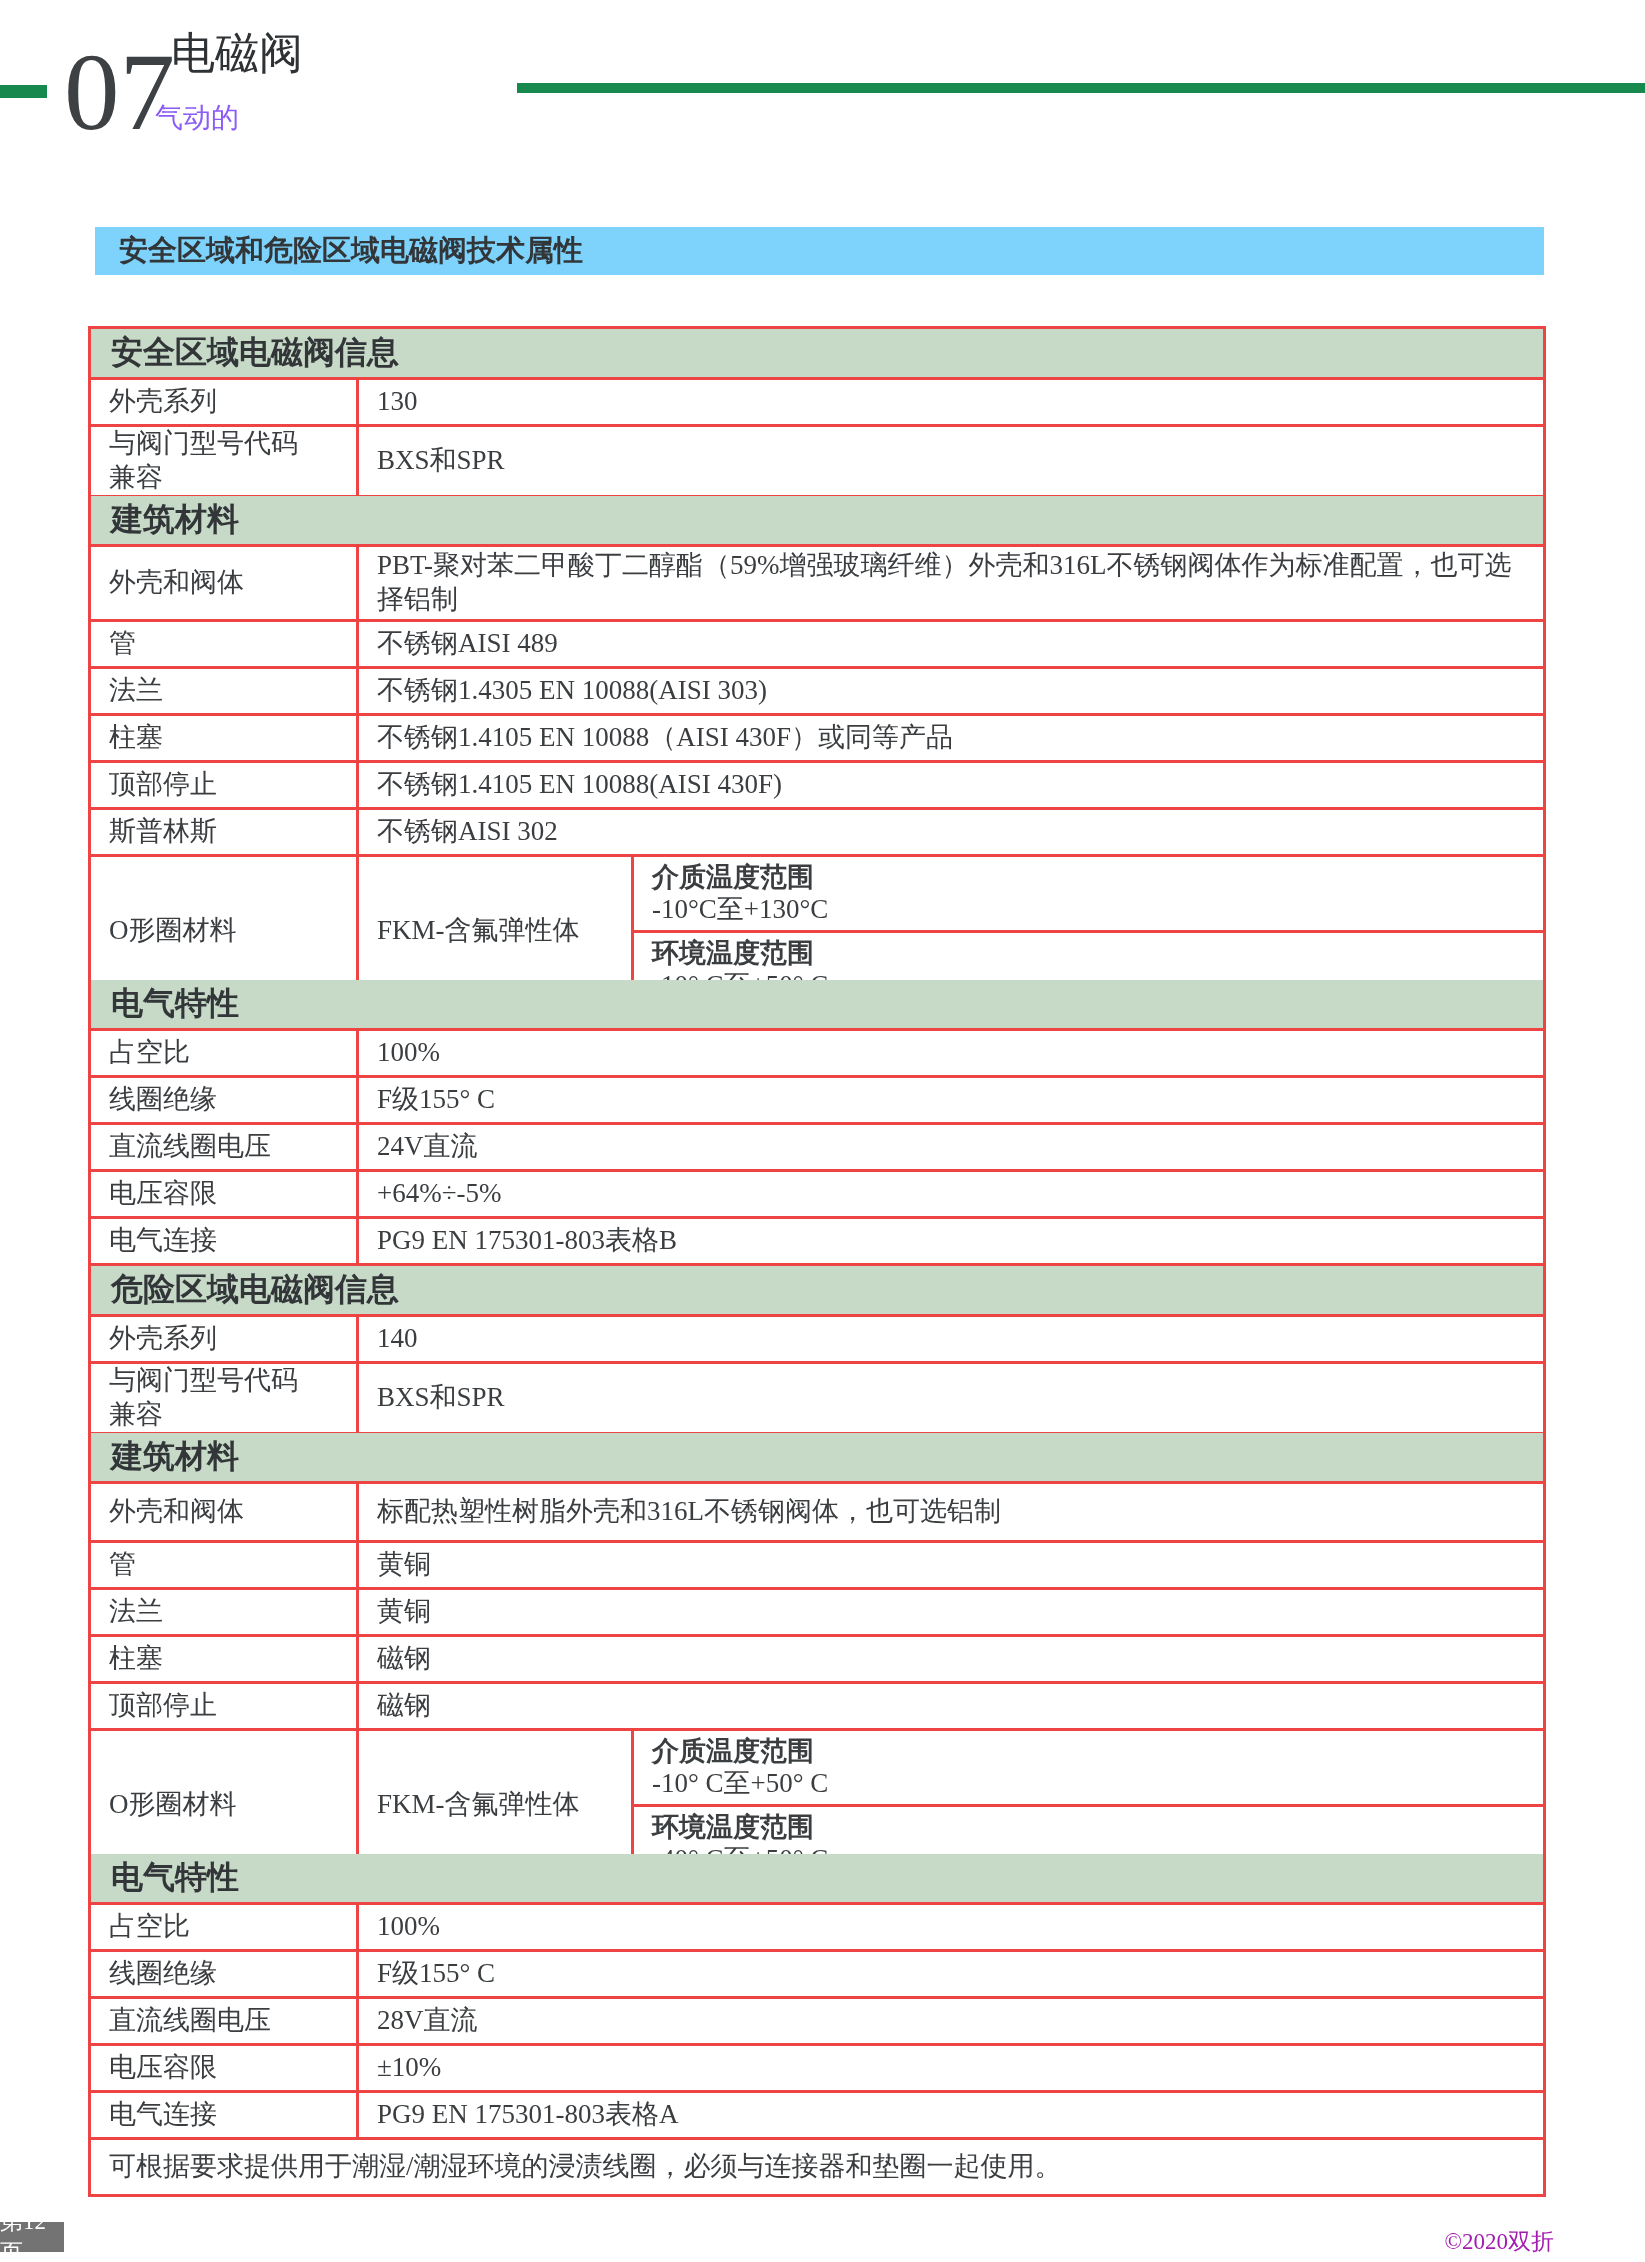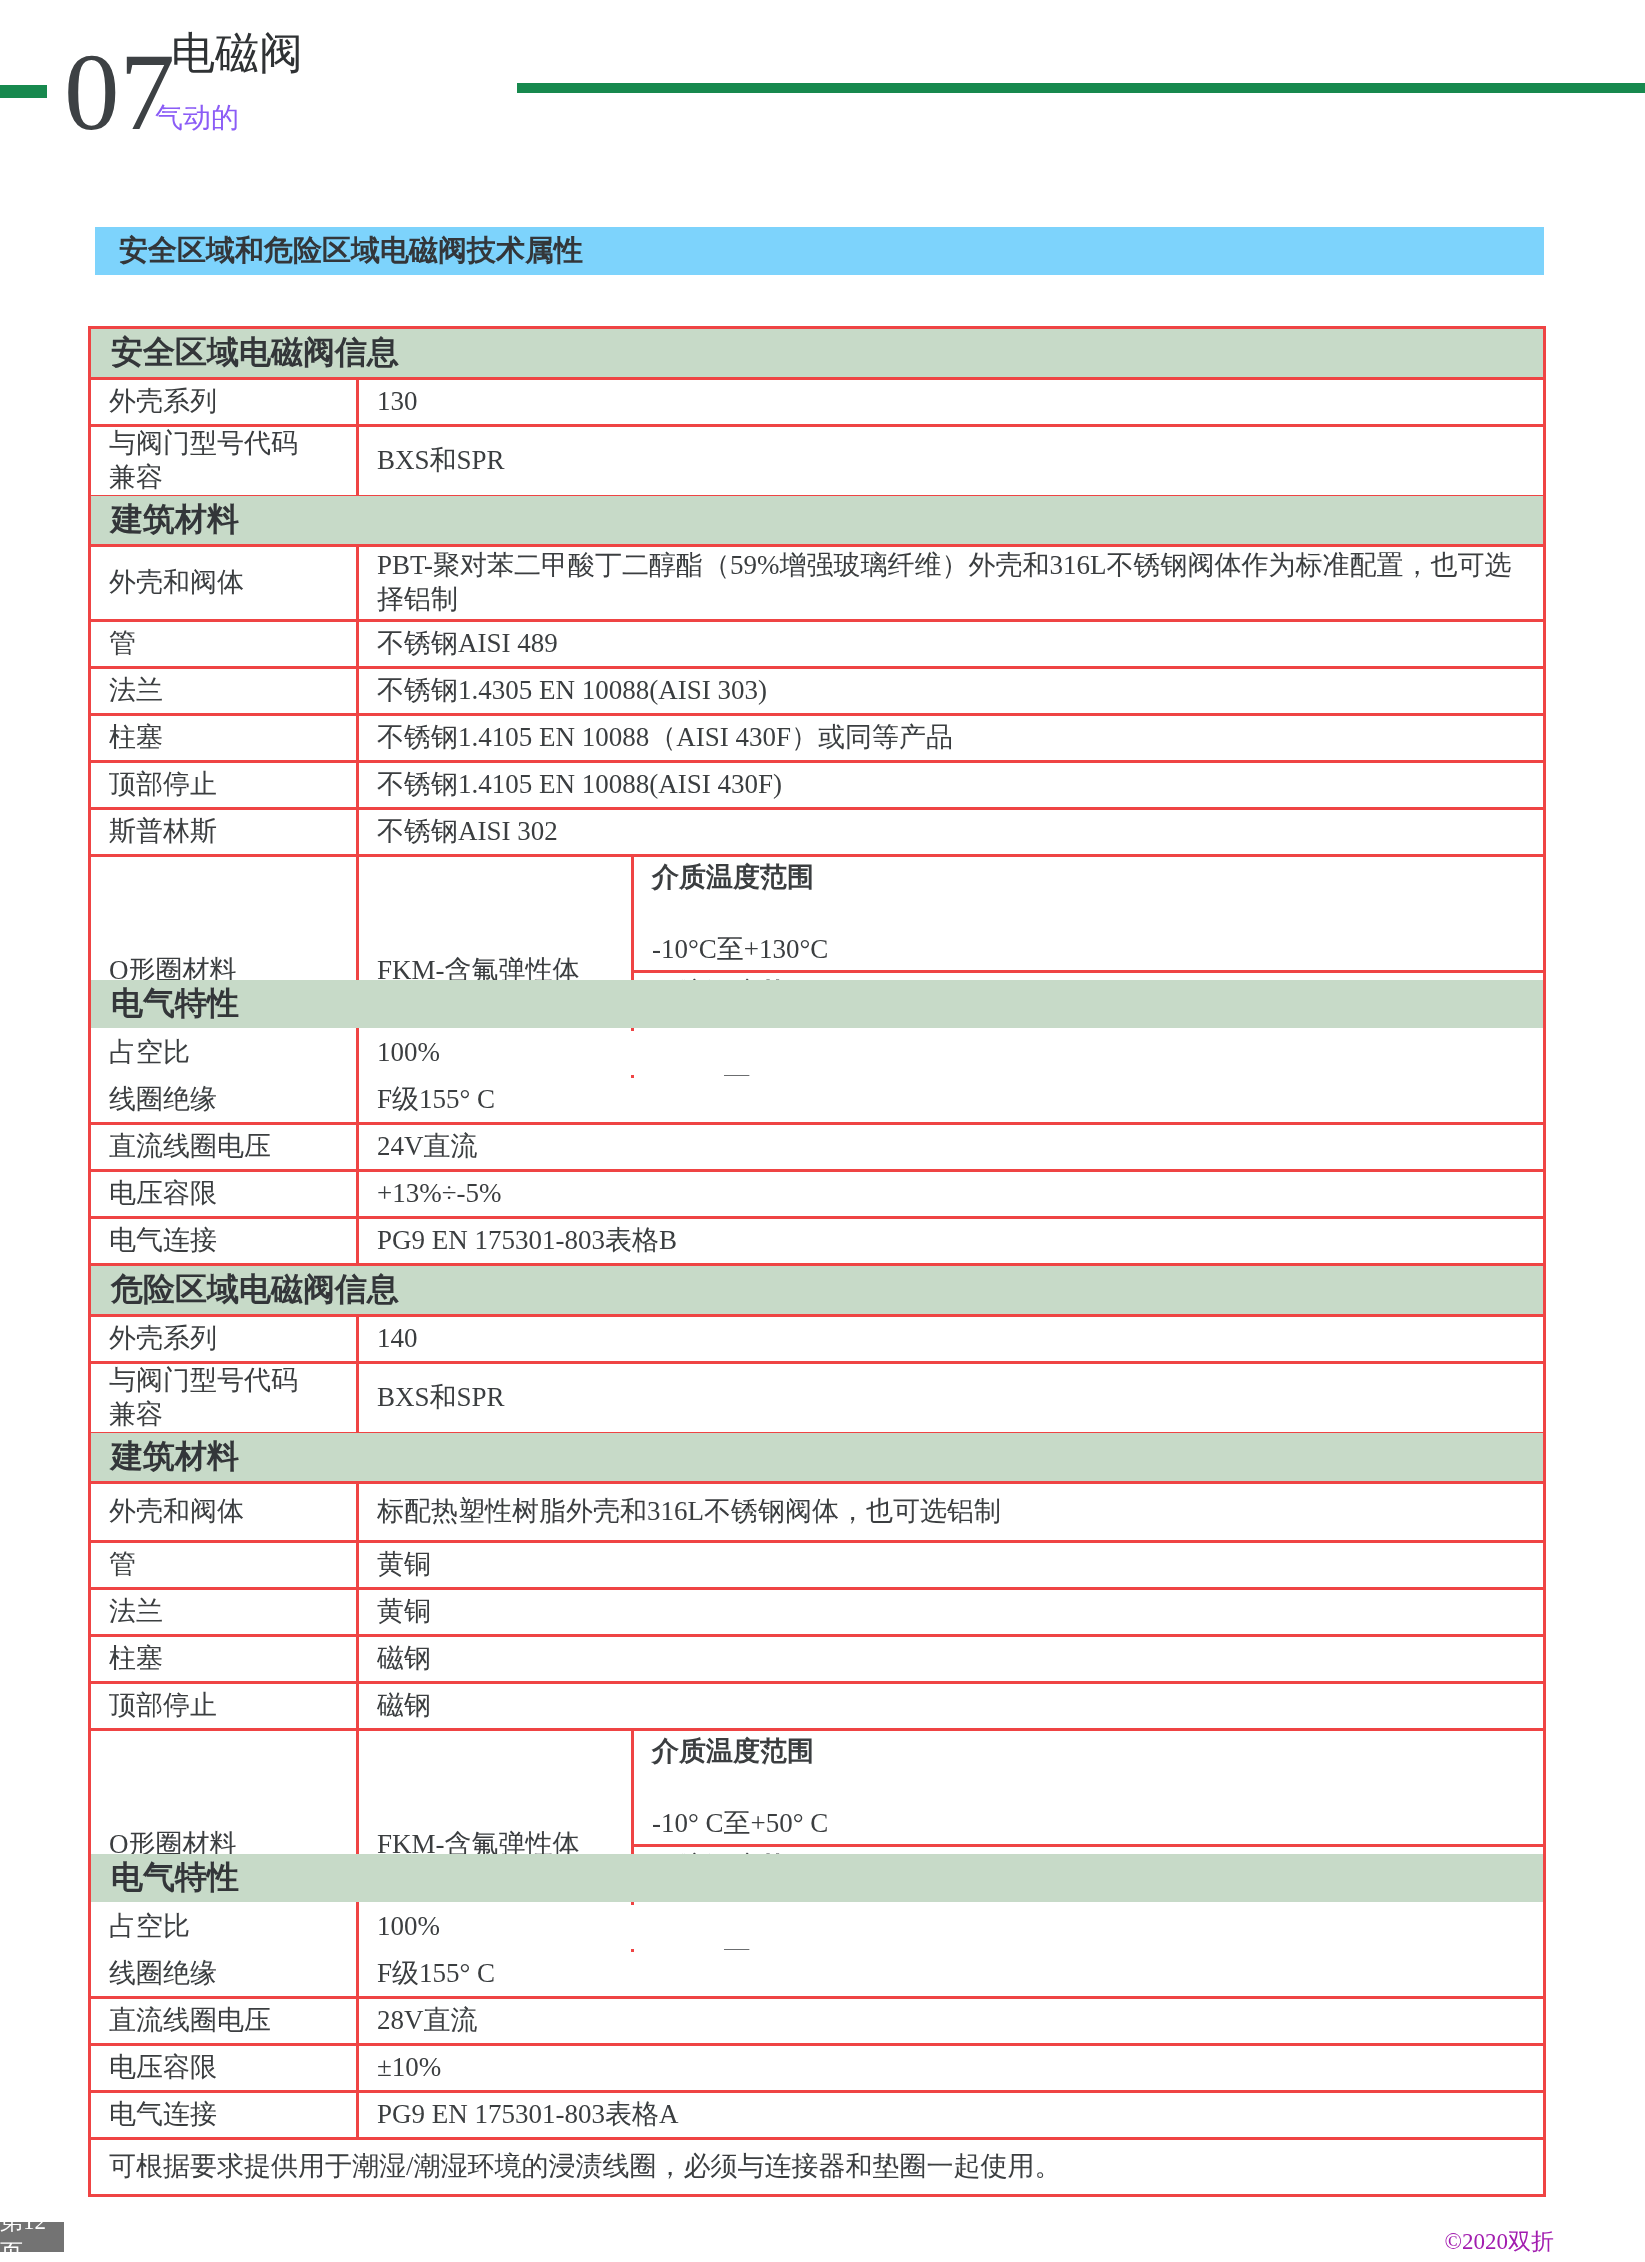--- a/index.html
+++ b/index.html
@@ -34,21 +34,21 @@
   .r-oring{height:120px;grid-template-columns:265px 272px 1fr;}
   .r-note{height:54px;grid-template-columns:1fr;}
   .cell{
     background:#ffffff;display:flex;align-items:center;box-sizing:border-box;
     padding:0 18px;font-size:27px;color:#3b3e40;line-height:1.25;
   }
   .pre{white-space:pre-line;}
   .subcol{display:flex;flex-direction:column;gap:3px;}
   .subcell{
     background:#ffffff;flex:1;display:flex;flex-direction:column;justify-content:center;
-    box-sizing:border-box;padding:4px 18px;font-size:27px;color:#3b3e40;gap:40px;
+    box-sizing:border-box;padding:4px 18px;font-size:27px;color:#3b3e40;
   }
   .subcell .sl{font-weight:bold;line-height:1.2;}
   .subcell .sv{line-height:1.2;}
   
   .page-badge{
     position:absolute;left:0;top:2222px;width:64px;height:30px;background:#737373;color:#ffffff;
     display:flex;align-items:center;justify-content:center;font-size:23px;
   }
   .copyright{position:absolute;right:92px;top:2226px;font-size:23px;color:#a21caf;}
 </style>
@@ -132,21 +132,21 @@
       <div class="row r-kv">
         <div class="cell pre">线圈绝缘</div>
         <div class="cell">F级155° C</div>
       </div>
       <div class="row r-kv">
         <div class="cell pre">直流线圈电压</div>
         <div class="cell">24V直流</div>
       </div>
       <div class="row r-kv">
         <div class="cell pre">电压容限</div>
-        <div class="cell">+13%÷-5%</div>
+        <div class="cell">+64%÷-5%</div>
       </div>
       <div class="row r-kv">
         <div class="cell pre">电气连接</div>
         <div class="cell">PG9 EN 175301-803表格B</div>
       </div>
       <div class="row r-section">
         <span>危险区域电磁阀信息</span>
       </div>
       <div class="row r-kv">
         <div class="cell pre">外壳系列</div>

